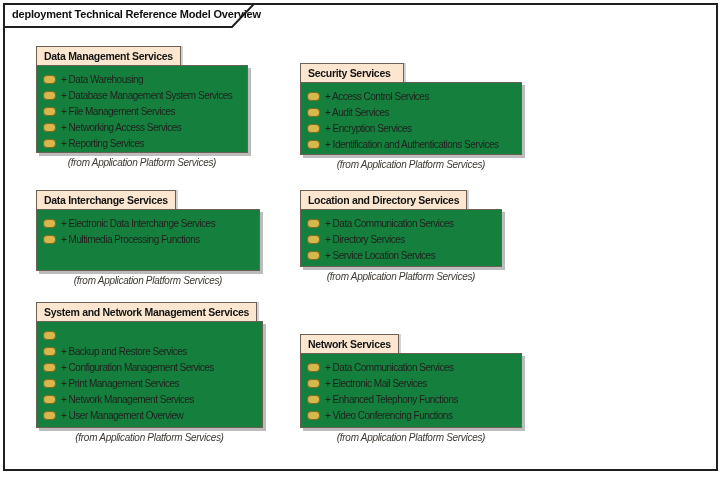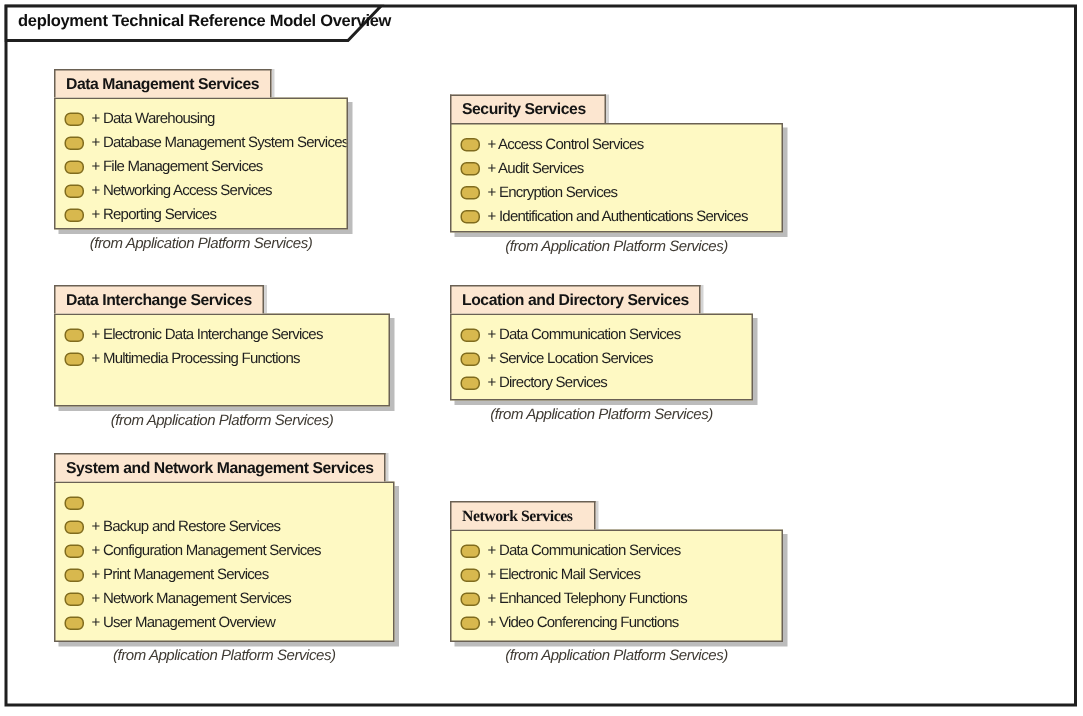--- a/index.html
+++ b/index.html
@@ -31,21 +31,21 @@
     height:19px; padding:0 7px;
     background:#fce6d0; border:1px solid #6a6154; border-bottom:none;
     box-shadow:2px 0 0 rgba(160,160,160,0.45);
   }
   .pkg-tab span {
     font-size:10.5px; font-weight:bold; letter-spacing:-0.3px;
     color:#141414; white-space:nowrap;
   }
   .pkg-body {
     position:relative; z-index:1; width:100%;
-    background:#fef9c3; border:1px solid #6a6154;
+    background:#15803d; border:1px solid #6a6154;
     box-shadow:3px 3px 0 #bcbcbc;
     padding:5px 0 0 6px; overflow:hidden;
   }
   .pkg-item { display:flex; align-items:center; height:16px; white-space:nowrap; }
   .elem-icon {
     flex:0 0 auto; width:13px; height:9px; margin-right:5px;
     background:#d8b84e; border:1px solid #806c1e; border-radius:4px;
   }
   .item-label { font-size:10px; letter-spacing:-0.5px; color:#1f1f1f; }
   .pkg-from {
@@ -74,21 +74,21 @@
 
 <div class="canvas">
 
   <div class="frame"></div>
 
   <svg class="frame-label" width="254" height="26">
     <polygon points="1,1 251,1 229,24 1,24" fill="#ffffff" stroke="#1f1f1f" stroke-width="2"></polygon>
   </svg>
   <div class="frame-title">deployment Technical Reference Model Overview</div>
 
-  <div class="pkg" style="left:36px; top:46px; width:196px;">
+  <div class="pkg" style="left:36px; top:46px; width:212px;">
     <div class="pkg-tab" style="min-width:141px;">
       <span>Data Management Services</span>
     </div>
     <div class="pkg-body" style="height:88px;">
       <div class="pkg-item">
           <span class="elem-icon"></span>
           <span class="item-label">+ Data Warehousing</span>
         </div>
       <div class="pkg-item">
           <span class="elem-icon"></span>
@@ -156,25 +156,25 @@
     <div class="pkg-tab" style="min-width:156px;">
       <span>Location and Directory Services</span>
     </div>
     <div class="pkg-body" style="height:58px;">
       <div class="pkg-item">
           <span class="elem-icon"></span>
           <span class="item-label">+ Data Communication Services</span>
         </div>
       <div class="pkg-item">
           <span class="elem-icon"></span>
+          <span class="item-label">+ Directory Services</span>
+        </div>
+      <div class="pkg-item">
+          <span class="elem-icon"></span>
           <span class="item-label">+ Service Location Services</span>
-        </div>
-      <div class="pkg-item">
-          <span class="elem-icon"></span>
-          <span class="item-label">+ Directory Services</span>
         </div>
     </div>
     <div class="pkg-from">(from Application Platform Services)</div>
   </div>
 
   <div class="pkg" style="left:36px; top:302px; width:227px;">
     <div class="pkg-tab" style="min-width:176px;">
       <span>System and Network Management Services</span>
     </div>
     <div class="pkg-body" style="height:107px;">
@@ -199,21 +199,21 @@
         </div>
       <div class="pkg-item">
           <span class="elem-icon"></span>
           <span class="item-label">+ User Management Overview</span>
         </div>
     </div>
     <div class="pkg-from">(from Application Platform Services)</div>
   </div>
 
   <div class="pkg" style="left:300px; top:334px; width:222px;">
-    <div class="pkg-tab" style="min-width:97px;font-family:Liberation Serif, serif;">
+    <div class="pkg-tab" style="min-width:97px;">
       <span>Network Services</span>
     </div>
     <div class="pkg-body" style="height:75px;">
       <div class="pkg-item">
           <span class="elem-icon"></span>
           <span class="item-label">+ Data Communication Services</span>
         </div>
       <div class="pkg-item">
           <span class="elem-icon"></span>
           <span class="item-label">+ Electronic Mail Services</span>

